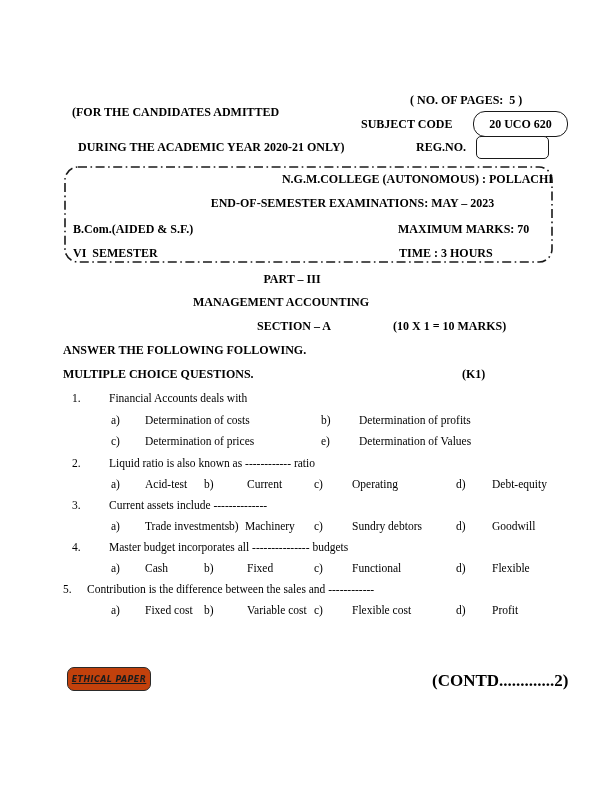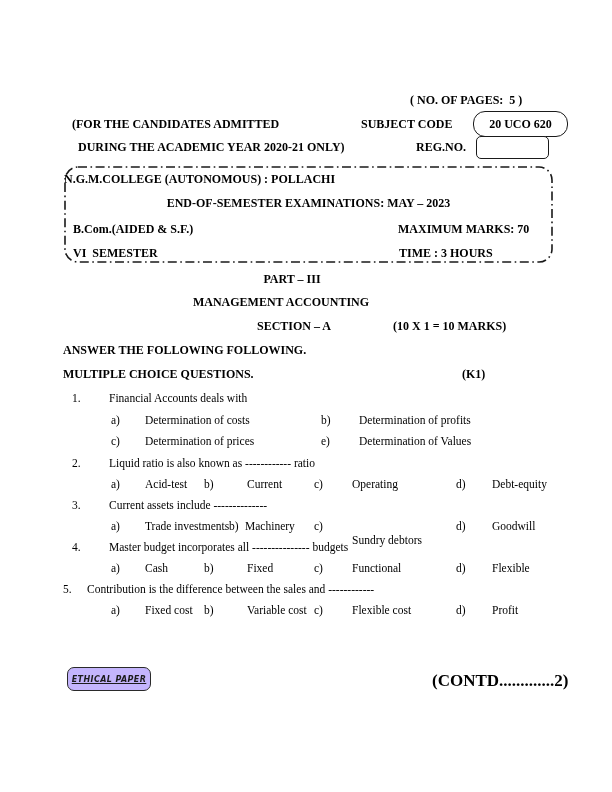--- a/index.html
+++ b/index.html
@@ -14,52 +14,52 @@
   .q{font-size:11.5px;line-height:14px;}
   .center-line{left:0;width:562px;text-align:center;}
   .codebox{
     position:absolute;border:1.4px solid #1a1a1a;border-radius:5px;
     display:flex;align-items:center;justify-content:center;background:#fff;
   }
   .exam-box{position:absolute;left:64px;top:166px;width:489px;height:97px;}
   .exam-box svg{position:absolute;left:0;top:0;}
   .stamp{
     position:absolute;left:67px;top:667px;width:82px;height:22px;
-    border:1.6px solid #2a2a2a;border-radius:7px;background:#c4b5fd;
+    border:1.6px solid #2a2a2a;border-radius:7px;background:#c2410c;
     display:flex;align-items:center;justify-content:center;
   }
   .stamp span{
     font-family:"DejaVu Sans", sans-serif;font-style:italic;font-weight:bold;
     font-size:8px;letter-spacing:.4px;text-decoration:underline;white-space:pre;
     color:#1c1c1c;
   }
 </style>
 </head>
 <body>
 
 <div class="abs hd b" style="left:410px;top:93px;">( NO. OF PAGES:  5 )</div>
 
-<div class="abs hd b" style="left:72px;top:117px;">(FOR THE CANDIDATES ADMITTED</div>
+<div class="abs hd b" style="left:72px;top:105px;">(FOR THE CANDIDATES ADMITTED</div>
 <div class="abs hd b" style="left:361px;top:117px;">SUBJECT CODE</div>
 <div class="codebox" style="left:473px;top:111px;width:93px;height:24px;border-radius:12px;">
   <span class="hd b" style="white-space:pre;">20 UCO 620</span>
 </div>
 
 <div class="abs hd b" style="left:78px;top:140px;">DURING THE ACADEMIC YEAR 2020-21 ONLY)</div>
 <div class="abs hd b" style="left:416px;top:140px;">REG.NO.</div>
 <div class="codebox" style="left:476px;top:136px;width:71px;height:21px;">
   <span class="hd b" style="white-space:pre;"></span>
 </div>
 
 <div class="exam-box">
   <svg width="489" height="97" viewBox="0 0 489 97">
     <rect x="1" y="1" width="487" height="95" rx="13" ry="13" fill="none" stroke="#1a1a1a" stroke-width="1.6" stroke-dasharray="9 3.5 1.6 3.5"></rect>
   </svg>
-  <div class="abs hd b" style="left:0;top:6px;width:489px;text-align:left;">N.G.M.COLLEGE (AUTONOMOUS) : POLLACHI</div>
-  <div class="abs hd b" style="left:0;top:30px;width:489px;text-align:center;">END-OF-SEMESTER EXAMINATIONS: MAY – 2023</div>
+  <div class="abs hd b" style="left:0;top:6px;width:489px;text-align:right;">N.G.M.COLLEGE (AUTONOMOUS) : POLLACHI</div>
+  <div class="abs hd b" style="left:0;top:30px;width:489px;text-align:center;padding-left:44px;">END-OF-SEMESTER EXAMINATIONS: MAY – 2023</div>
   <div class="abs hd b" style="left:9px;top:56px;">B.Com.(AIDED &amp; S.F.)</div>
   <div class="abs hd b" style="left:334px;top:56px;">MAXIMUM MARKS: 70</div>
   <div class="abs hd b" style="left:9px;top:80px;">VI  SEMESTER</div>
   <div class="abs hd b" style="left:335px;top:80px;">TIME : 3 HOURS</div>
 </div>
 
 <div class="abs hd b center-line" style="top:272px;margin-left:11px;">PART – III</div>
 <div class="abs hd b center-line" style="top:295px;">MANAGEMENT ACCOUNTING</div>
 <div class="abs hd b" style="left:257px;top:319px;">SECTION – A</div>
 <div class="abs hd b" style="left:393px;top:319px;">(10 X 1 = 10 MARKS)</div>
@@ -89,21 +89,21 @@
 <div class="abs q" style="left:456px;top:477px;">d)</div>
 <div class="abs q" style="left:492px;top:477px;">Debt-equity</div>
 
 <div class="abs q" style="left:72px;top:498px;">3.</div>
 <div class="abs q" style="left:109px;top:498px;">Current assets include --------------</div>
 <div class="abs q" style="left:111px;top:519px;">a)</div>
 <div class="abs q" style="left:145px;top:519px;">Trade investments</div>
 <div class="abs q" style="left:229px;top:519px;">b)</div>
 <div class="abs q" style="left:245px;top:519px;">Machinery</div>
 <div class="abs q" style="left:314px;top:519px;">c)</div>
-<div class="abs q" style="left:352px;top:519px;margin-top:14px;">Sundry debtors</div>
+<div class="abs q" style="left:352px;top:519px;">Sundry debtors</div>
 <div class="abs q" style="left:456px;top:519px;">d)</div>
 <div class="abs q" style="left:492px;top:519px;">Goodwill</div>
 
 <div class="abs q" style="left:72px;top:540px;">4.</div>
 <div class="abs q" style="left:109px;top:540px;">Master budget incorporates all --------------- budgets</div>
 <div class="abs q" style="left:111px;top:561px;">a)</div>
 <div class="abs q" style="left:145px;top:561px;">Cash</div>
 <div class="abs q" style="left:204px;top:561px;">b)</div>
 <div class="abs q" style="left:247px;top:561px;">Fixed</div>
 <div class="abs q" style="left:314px;top:561px;">c)</div>

